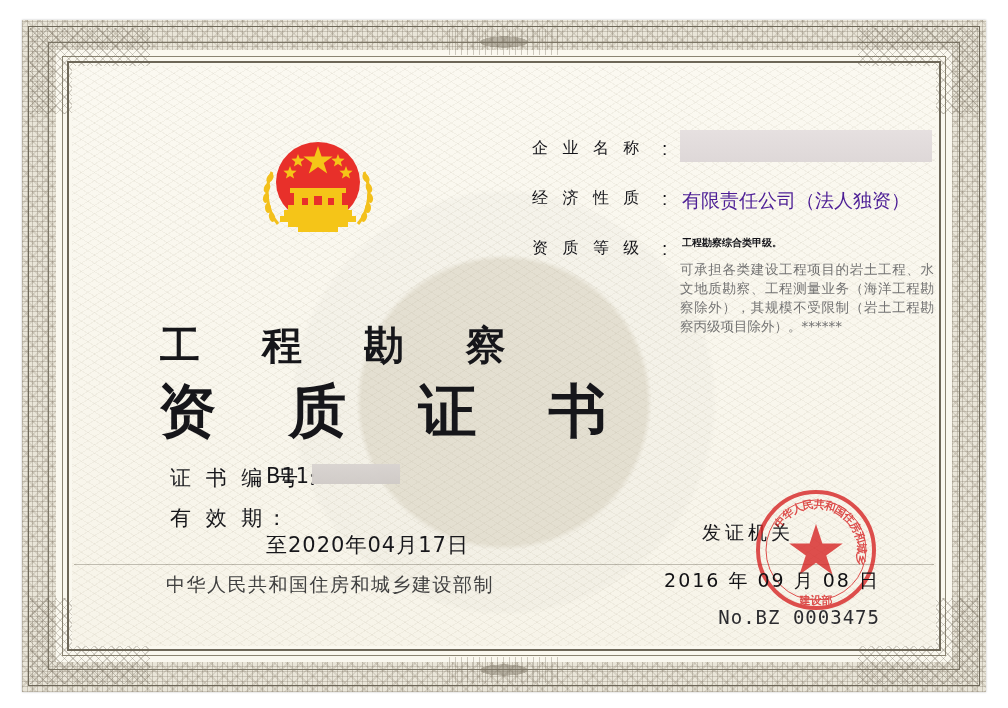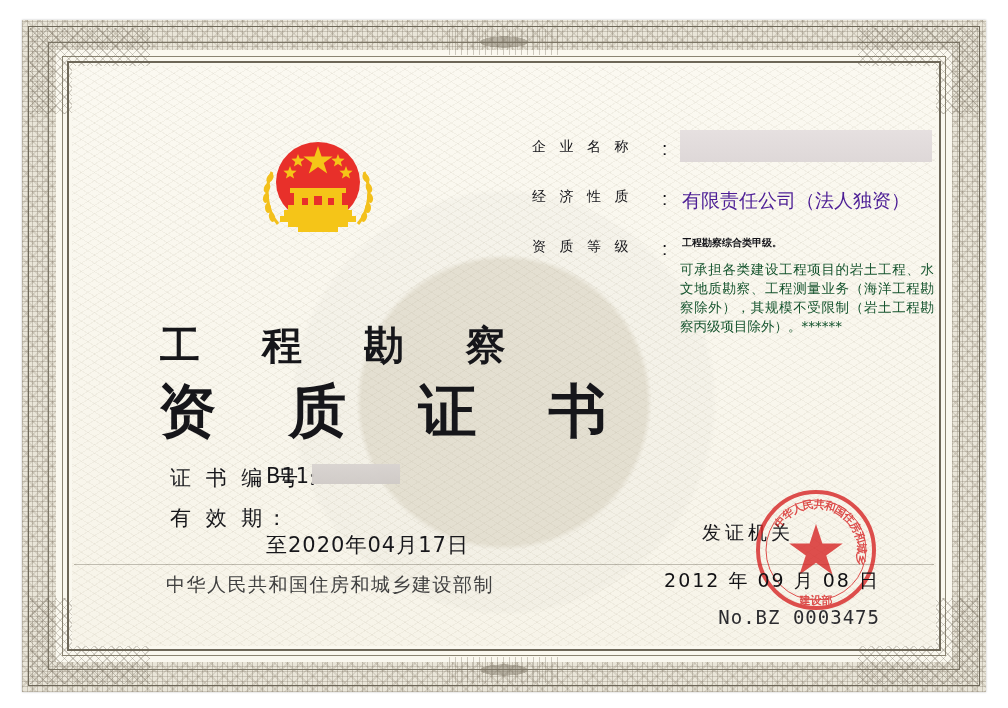--- a/index.html
+++ b/index.html
@@ -190,24 +190,24 @@
   .info-row {
     position: relative;
     min-height: 38px;
     margin-bottom: 12px;
   }
   .info-label {
     position: absolute;
     left: 0;
     top: 4px;
     width: 132px;
-    font-size: 14px;
+    font-size: 16px;
     letter-spacing: 5px;
     color: #15151a;
-    font-family: Liberation Serif, serif;
+    font-family: Liberation Sans, sans-serif;
     white-space: nowrap;
   }
   .info-colon {
     position: absolute;
     left: 130px;
     top: 4px;
     font-size: 19px;
     color: #15151a;
   }
   .info-value {
@@ -237,21 +237,21 @@
     font-family: "DejaVu Sans", "Liberation Sans", sans-serif;
     white-space: nowrap;
   }
   #qual-detail {
     position: absolute;
     left: 148px;
     top: 26px;
     width: 254px;
     font-size: 13.5px;
     line-height: 19px;
-    color: #14532d;
+    color: #737373;
     font-family: "DejaVu Sans", "Liberation Sans", sans-serif;
     text-align: justify;
   }
 
   
   #authority-label {
     position: absolute;
     right: 140px;
     top: 452px;
     font-size: 19px;
@@ -417,17 +417,17 @@
           <text x="64" y="22" text-anchor="middle" transform="rotate(46 64 64)">住</text>
           <text x="64" y="22" text-anchor="middle" transform="rotate(60 64 64)">房</text>
           <text x="64" y="22" text-anchor="middle" transform="rotate(74 64 64)">和</text>
           <text x="64" y="22" text-anchor="middle" transform="rotate(88 64 64)">城</text>
           <text x="64" y="22" text-anchor="middle" transform="rotate(102 64 64)">乡</text>
           <text x="64" y="118" text-anchor="middle">建设部</text>
         </g>
       </svg>
     </div>
 
-    <div id="issue-date">2012 年  09 月  08 日</div>
+    <div id="issue-date">2016 年  09 月  08 日</div>
     <div id="serial-no">No.BZ 0003475</div>
 
   </div>
 </div>
 
 </body></html>

